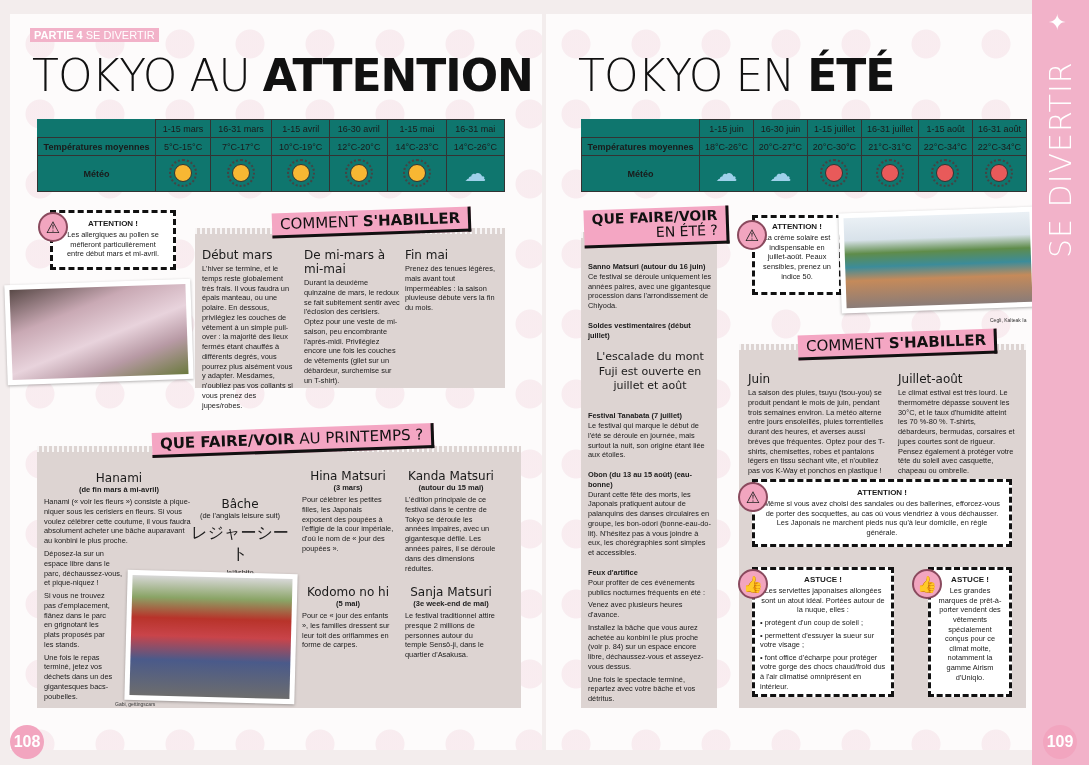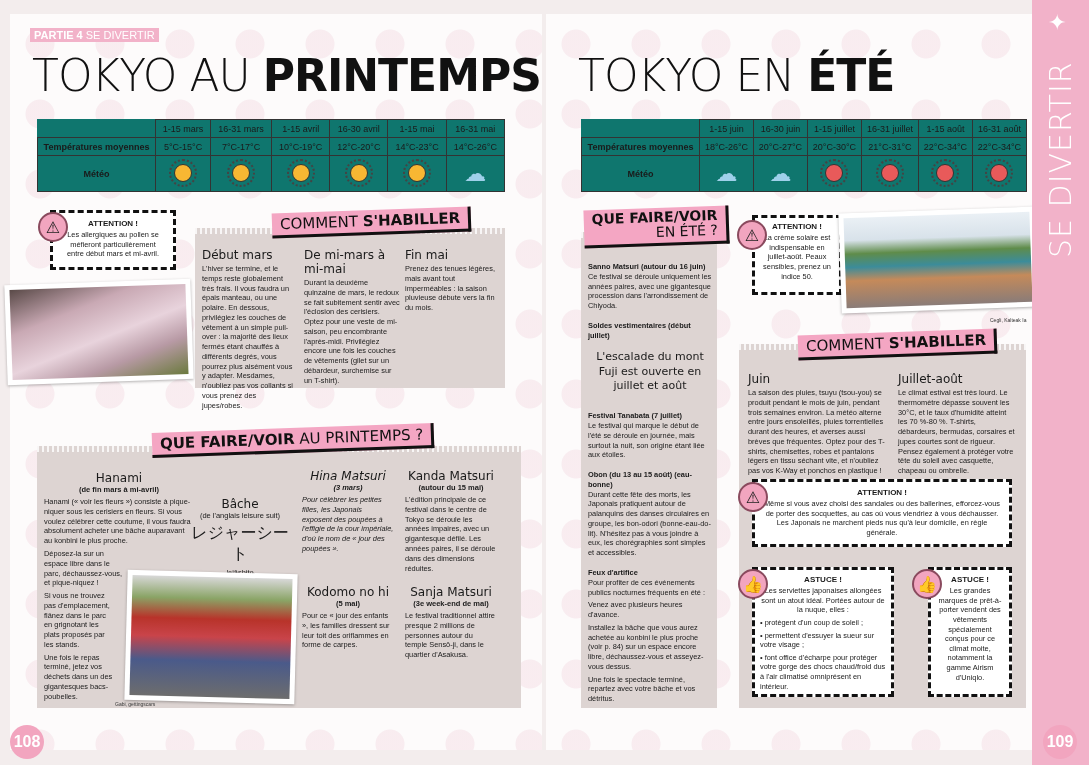--- a/index.html
+++ b/index.html
@@ -60,21 +60,21 @@
 </head>
 <body>
 
 <div class="spread">
 
   <div class="page left"></div>
   <div class="partie">
     <b>PARTIE 4</b> <span>SE DIVERTIR</span>
   </div>
   <div class="big-title" style="left:32px;top:50px;">
-    <span>TOKYO AU</span> <b>PRINTEMPS</b>
+    <span>TOKYO AU</span> <b>ATTENTION</b>
   </div>
 
   <table class="weather" style="left:37px;top:119px;width:468px;">
     <tbody>
         <tr>
       <td class="empty"></td>
       <td>1-15 mars</td>
           <td>16-31 mars</td>
       <td>1-15 avril</td>
           <td>16-30 avril</td>
@@ -144,21 +144,21 @@
   </div>
 
   <div class="event" style="position:absolute;left:190px;top:498px;width:100px;">
     <h4>Bâche</h4>
     <div class="date" style="font-weight:normal;">(de l'anglais leisure suit)</div>
     <div class="jp">レジャーシート</div>
     <div class="sm center">lejāshito</div>
     <div class="sm center">[lé-dja-a shi-i-tôt]</div>
   </div>
 
-  <div class="event" style="position:absolute;left:302px;top:470px;width:92px;font-style:italic;">
+  <div class="event" style="position:absolute;left:302px;top:470px;width:92px;">
     <h4>Hina Matsuri</h4>
     <div class="date">(3 mars)</div>
     <p>Pour célébrer les petites filles, les Japonais exposent des poupées à l'effigie de la cour impériale, d'où le nom de « jour des poupées ».</p>
   </div>
   <div class="event" style="position:absolute;left:405px;top:470px;width:92px;">
     <h4>Kanda Matsuri</h4>
     <div class="date">(autour du 15 mai)</div>
     <p>L'édition principale de ce festival dans le centre de Tokyo se déroule les années impaires, avec un gigantesque défilé. Les années paires, il se déroule dans des dimensions réduites.</p>
   </div>
   <div class="event" style="position:absolute;left:302px;top:586px;width:92px;">

